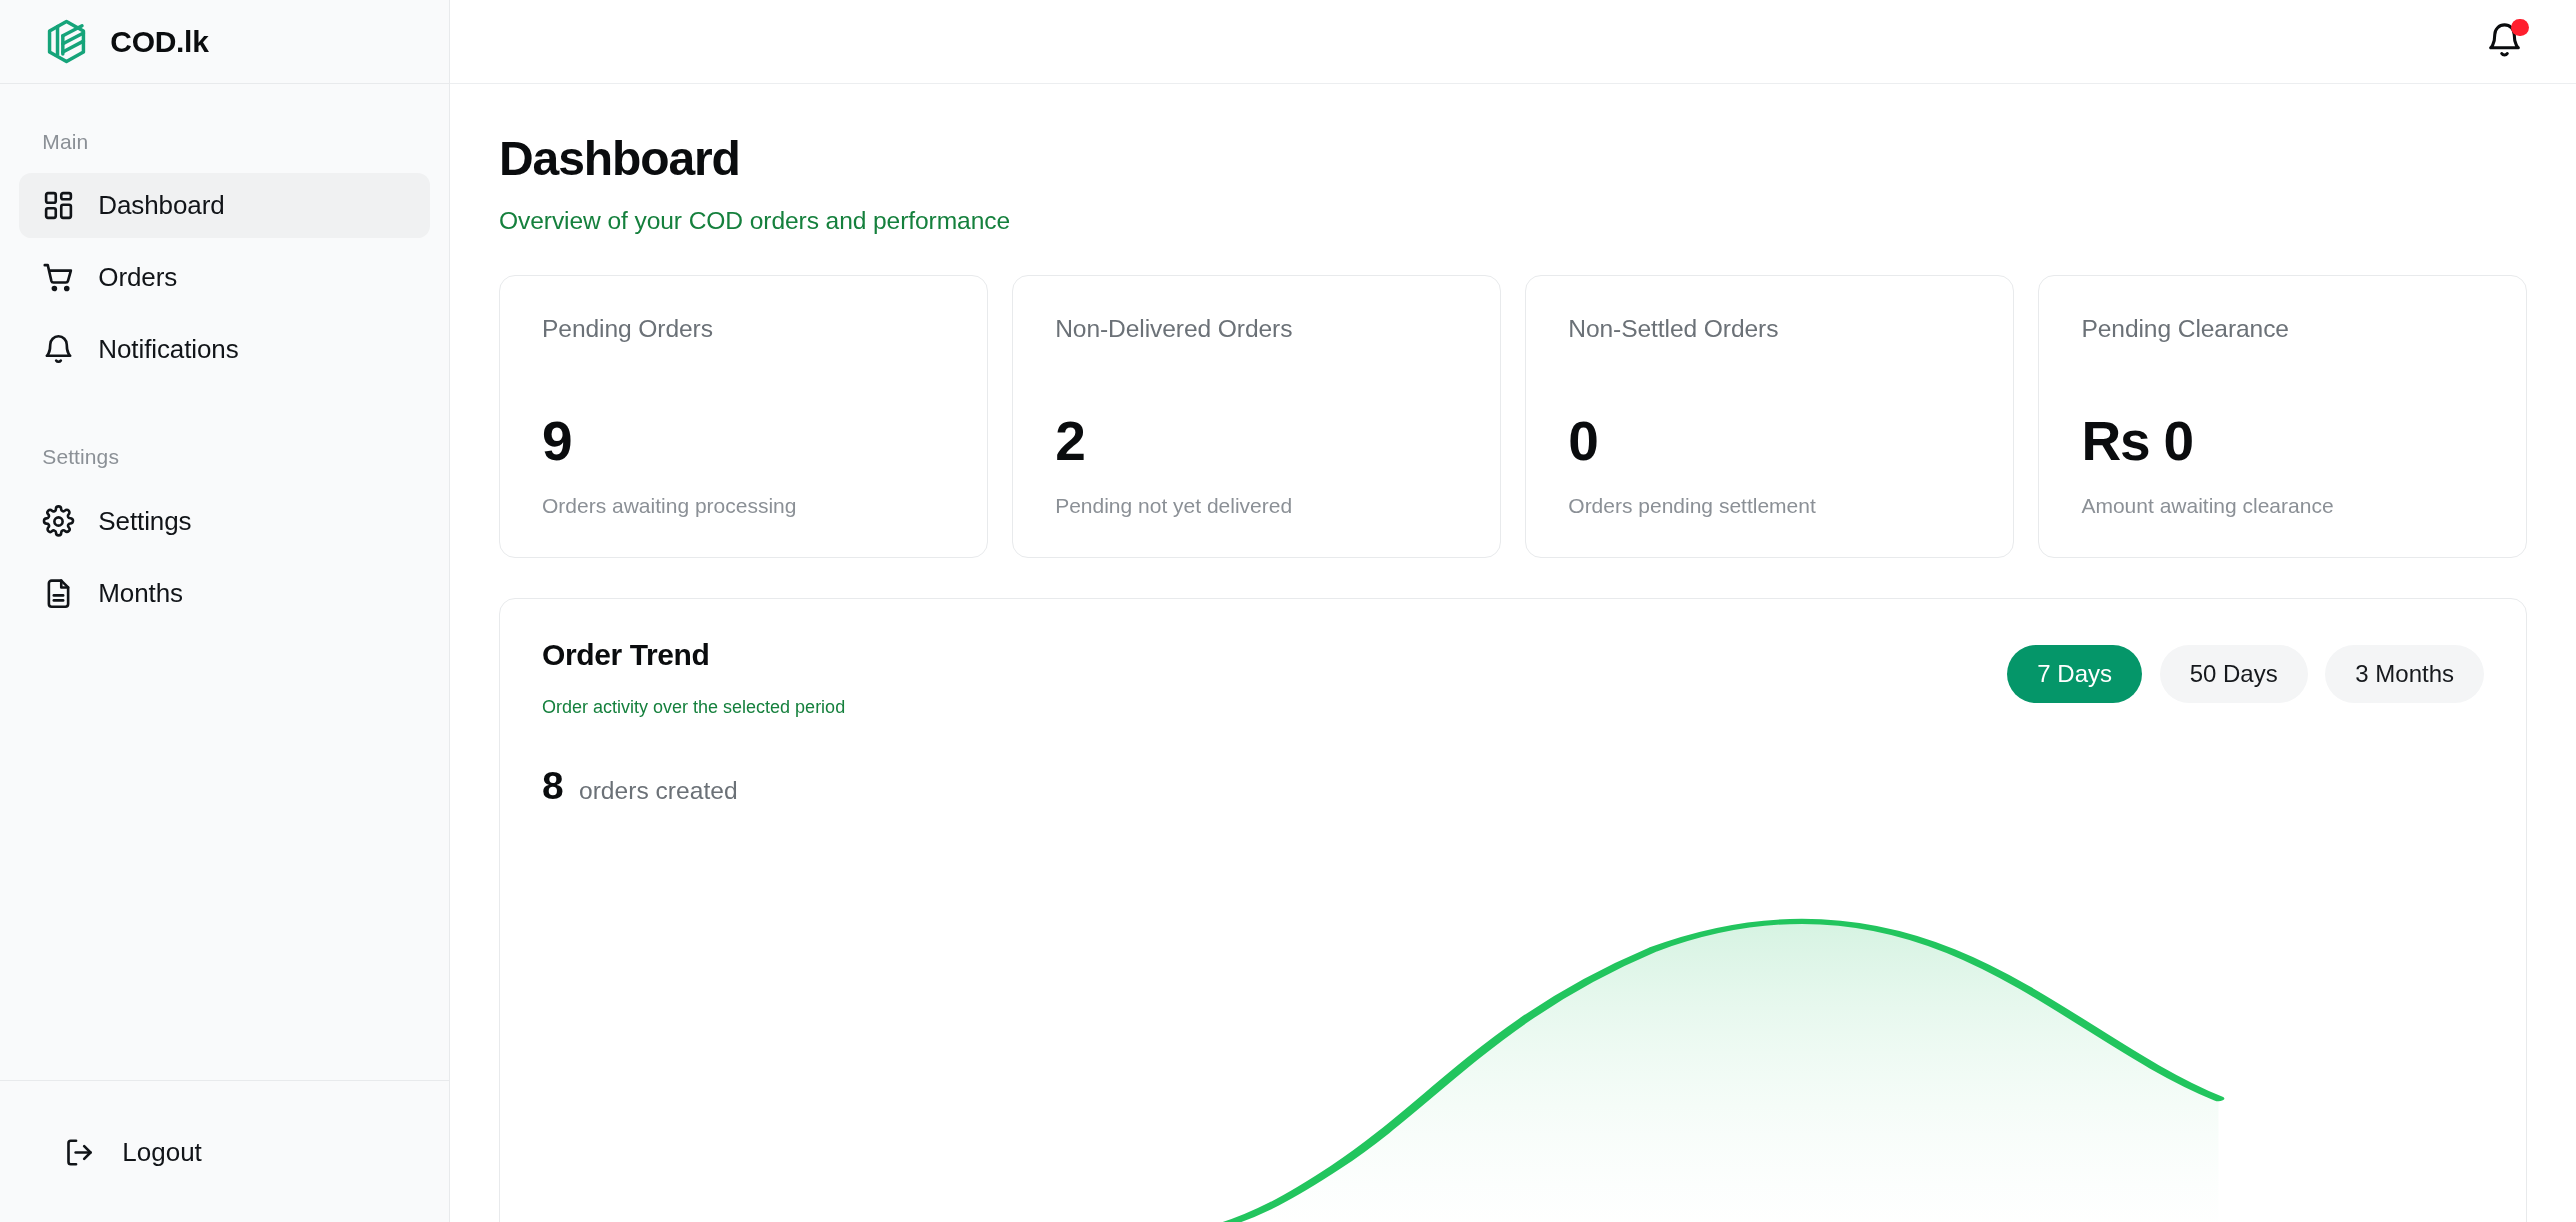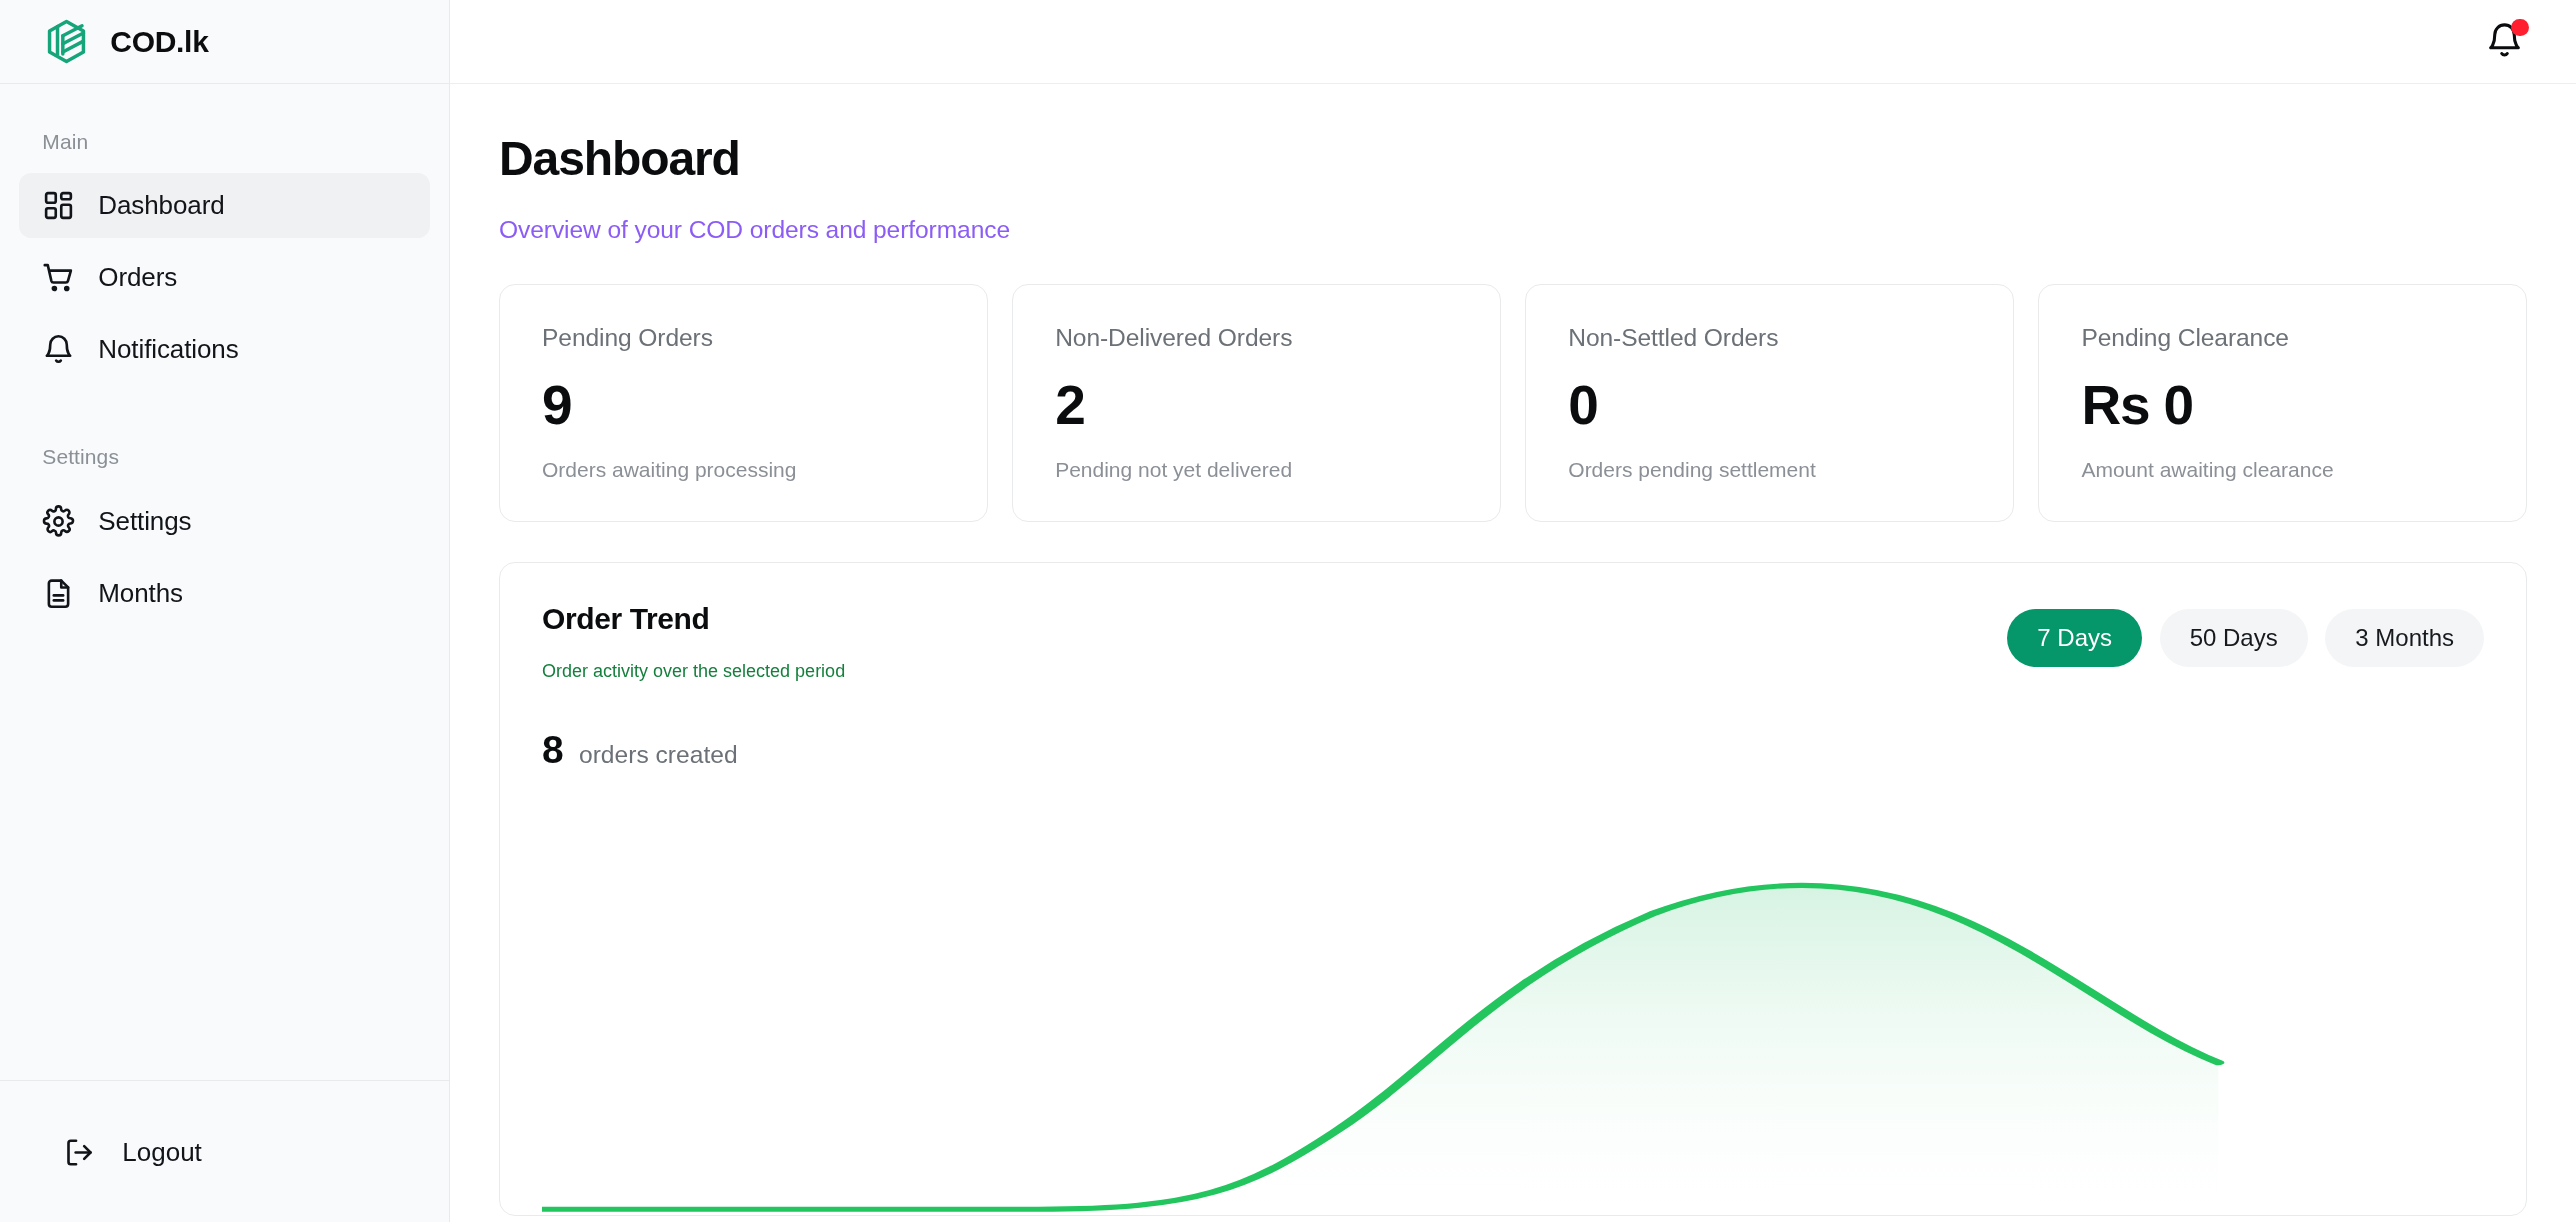--- a/index.html
+++ b/index.html
@@ -80,34 +80,34 @@
     background: #ff1f2e;
   }
 
   .content { flex: 1 1 auto; padding: 49px 49px 0 49px; overflow: hidden; }
 
   .page-title {
     font-size: 48px; font-weight: 700; color: #0a0c0e;
     letter-spacing: -1.1px; line-height: 1.08;
   }
   .page-sub {
-    font-size: 24.6px; color: #8b5cf6; margin-top: 31px;
+    font-size: 24.6px; color: #15803d; margin-top: 22px;
     letter-spacing: -0.1px;
   }
 
   
   .cards {
     display: grid; grid-template-columns: repeat(4, 1fr);
     gap: 24.6px; margin-top: 40px;
   }
   .card {
     border: 1.8px solid #e8eaec; border-radius: 16px;
     background: #ffffff;
     padding: 39px 42px 39px 42px;
-    height: 238px;
+    height: 283px;
     display: flex; flex-direction: column;
   }
   .card-title { font-size: 24.6px; color: #6b7177; letter-spacing: -0.1px; }
   .card-value {
     font-size: 55px; font-weight: 700; color: #0a0c0e;
     letter-spacing: -1.2px; margin-top: auto; line-height: 1;
   }
   .card-foot { font-size: 21px; color: #8b9096; margin-top: 24.6px; }
 
   

